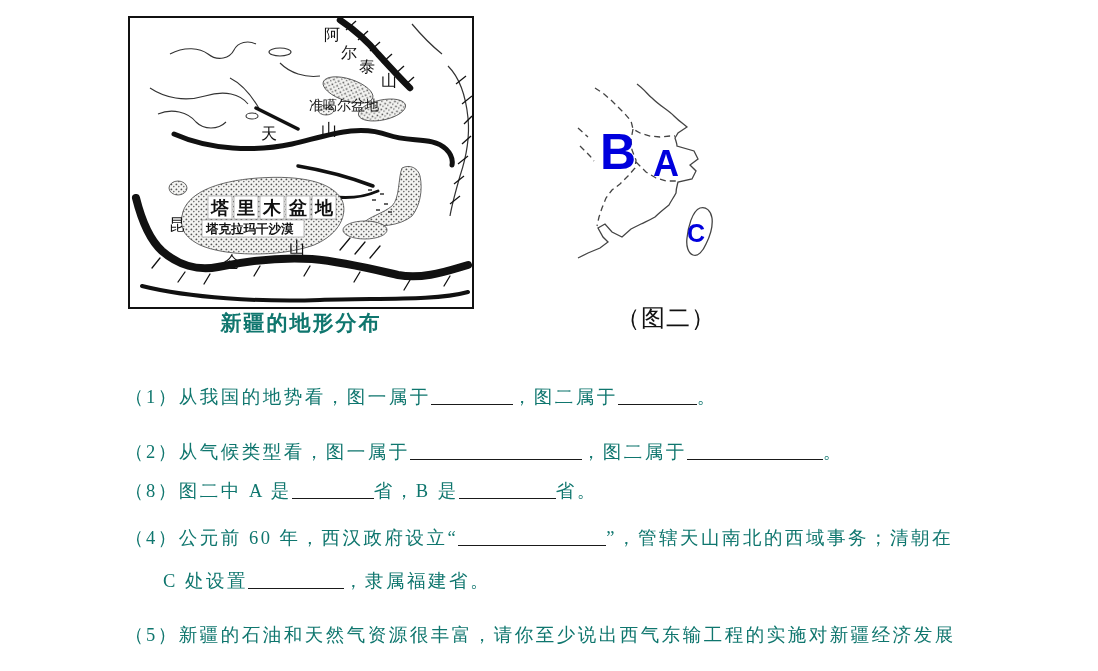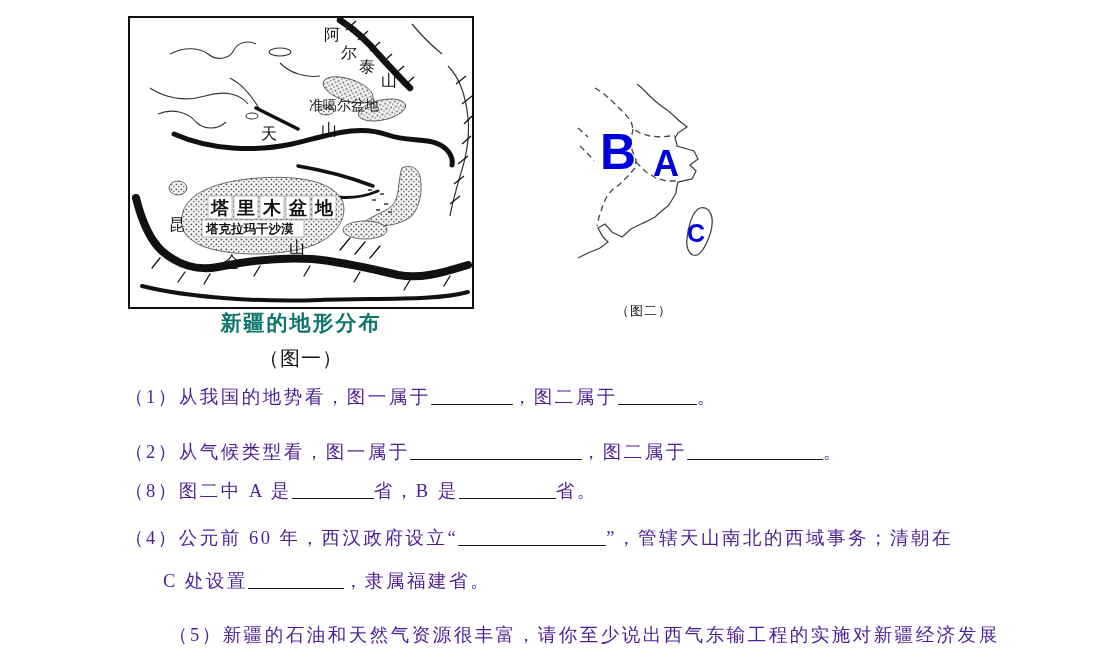--- a/index.html
+++ b/index.html
@@ -16,27 +16,27 @@
   .fig1-cap{position:absolute;left:128px;top:345px;width:346px;text-align:center;
         font-size:20px;letter-spacing:1px;color:#111;}
 
   
   .map2{position:absolute;left:572px;top:58px;width:220px;height:235px;}
   .fig2-letter{position:absolute;color:#0000dd;
         font-family:"Liberation Sans","DejaVu Sans",sans-serif;font-weight:bold;line-height:1;}
   .letter-b{left:600px;top:127px;font-size:50px;}
   .letter-a{left:653px;top:146px;font-size:36px;}
   .letter-c{left:687px;top:221px;font-size:25px;}
-  .fig2-cap{position:absolute;left:616px;top:302px;font-size:13px;letter-spacing:1px;color:#111;}
+  .fig2-cap{position:absolute;left:616px;top:302px;font-size:24px;letter-spacing:1px;color:#111;}
 
   
   .q-line{position:absolute;left:125px;white-space:nowrap;font-size:18.5px;
-        letter-spacing:2.5px;line-height:30px;color:#4c1d95;}
+        letter-spacing:2.5px;line-height:30px;color:#0f766e;}
   .q-indent{left:163px;}
-  .q1{top:382px;} .q2{top:429px;margin-top:8px;} .q3{top:476px;} .q4{top:523px;} .q4b{top:566px;} .q5{top:620px;margin-left:44px;}
+  .q1{top:382px;} .q2{top:429px;margin-top:8px;} .q3{top:476px;} .q4{top:523px;} .q4b{top:566px;} .q5{top:620px;}
   .blank{display:inline-block;border-bottom:1.6px solid #1a1a1a;height:20px;
         margin-bottom:-2px;vertical-align:baseline;}
 
   
   .mlabel{font-family:"Liberation Sans","DejaVu Sans",sans-serif;fill:#111;}
 </style>
 </head>
 <body>
 
 <div class="page">
@@ -163,21 +163,20 @@
       <text class="mlabel" font-size="12.5" font-weight="bold" x="76" y="215">塔克拉玛干沙漠</text>
       <g class="mlabel" font-size="16">
         <text x="39" y="212">昆</text>
         <text x="94" y="249">仑</text>
         <text x="159" y="235">山</text>
       </g>
     </svg>
   </div>
 
   <div class="fig1-title">新疆的地形分布</div>
-  <div class="fig1-cap">（图一）</div>
 
   <svg class="map2" viewBox="0 0 220 235">
 
     <path d="M 65,26 C 72,31 76,37 80,40 C 88,48 96,52 102,58 C 108,64 113,67 115,69
              L 106,75 L 103,80 C 104,83 105,86 105,88 L 122,93 L 126,101 L 118,107
              L 124,113 L 120,121 L 106,124 C 105,128 104,131 104,135 C 102,139 99,143 97,147
              C 92,151 87,155 83,159 C 78,162 73,164 69,166 L 59,171 L 50,179 L 40,174
              L 33,166 L 26,170 L 31,179 L 36,184 L 28,190 L 16,195 L 6,200" fill="none" stroke="#444" stroke-width="1.3"></path>
 
     <g fill="none" stroke="#444" stroke-width="1.3" stroke-dasharray="6 4">

